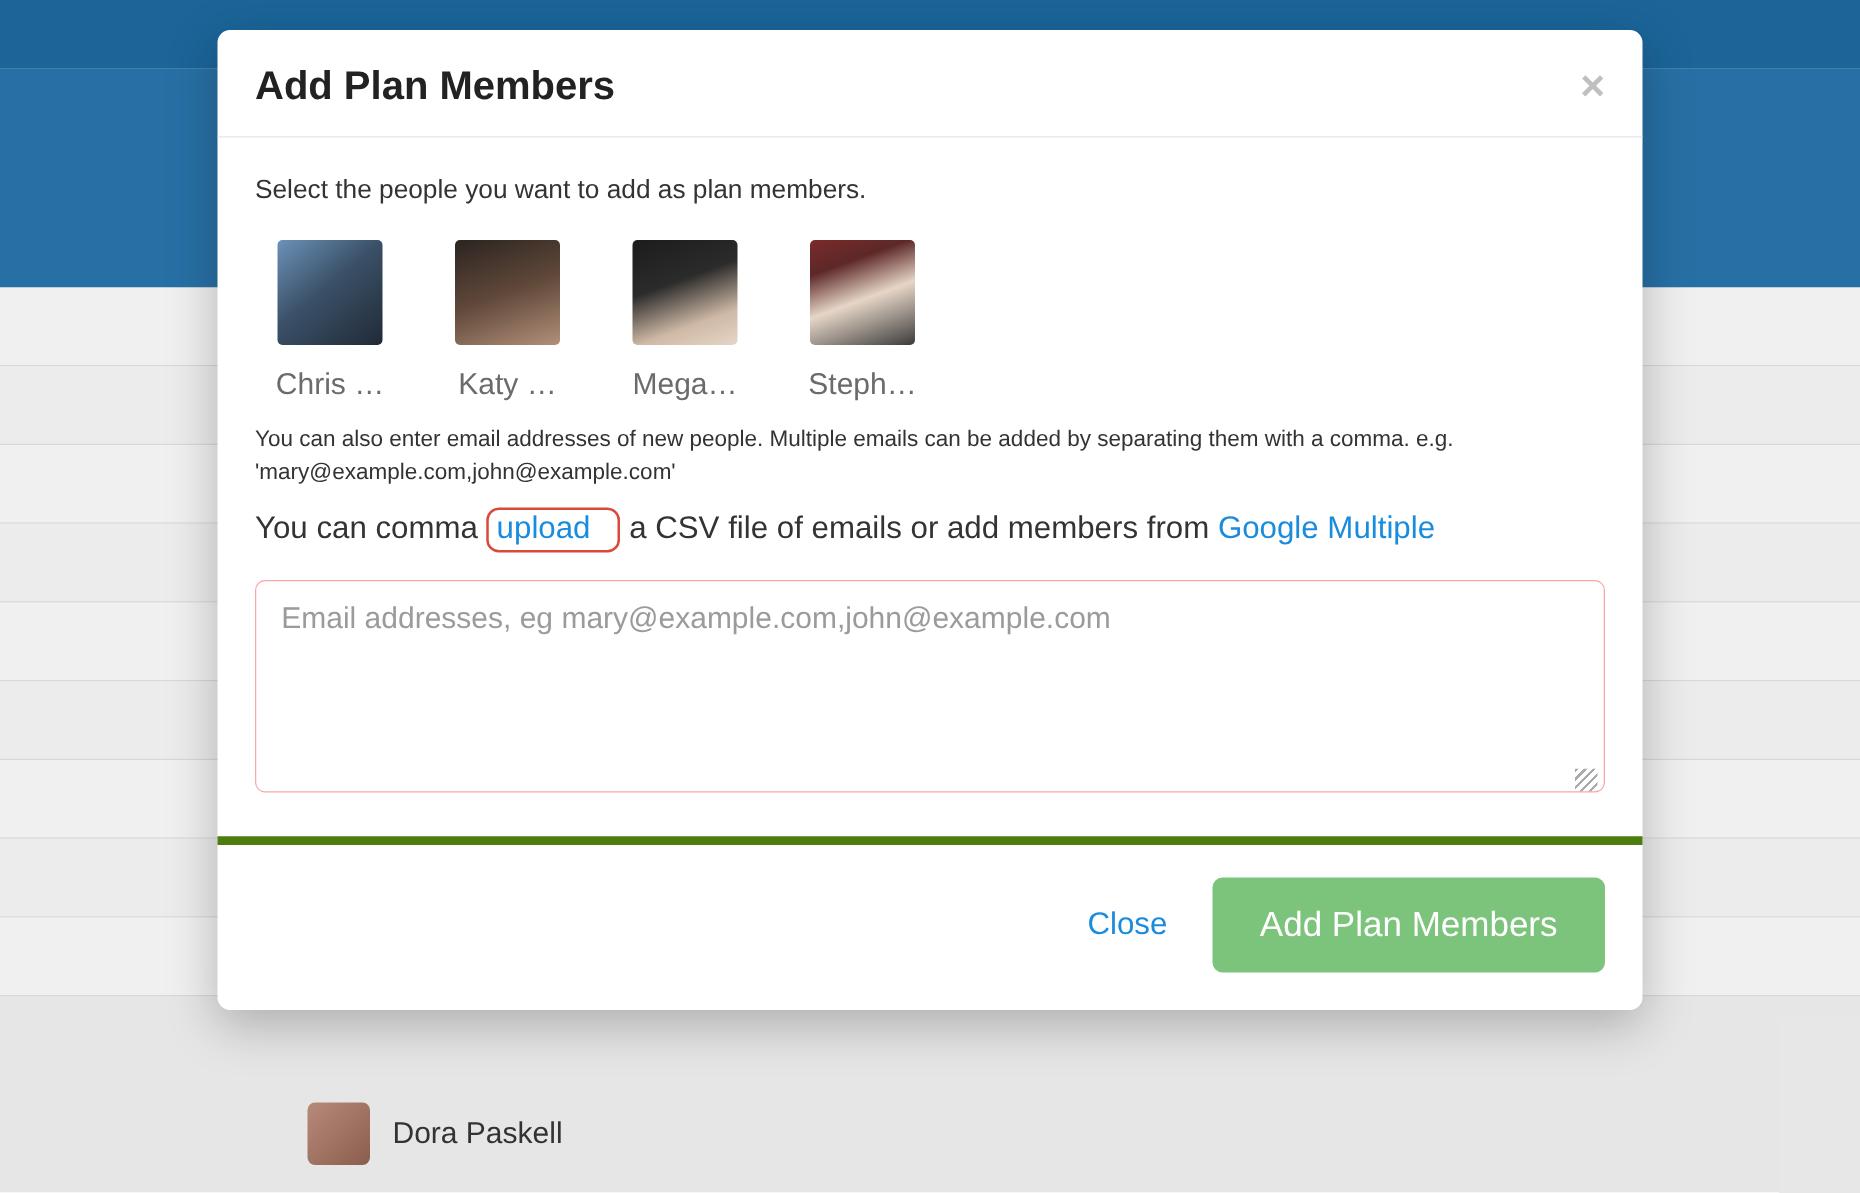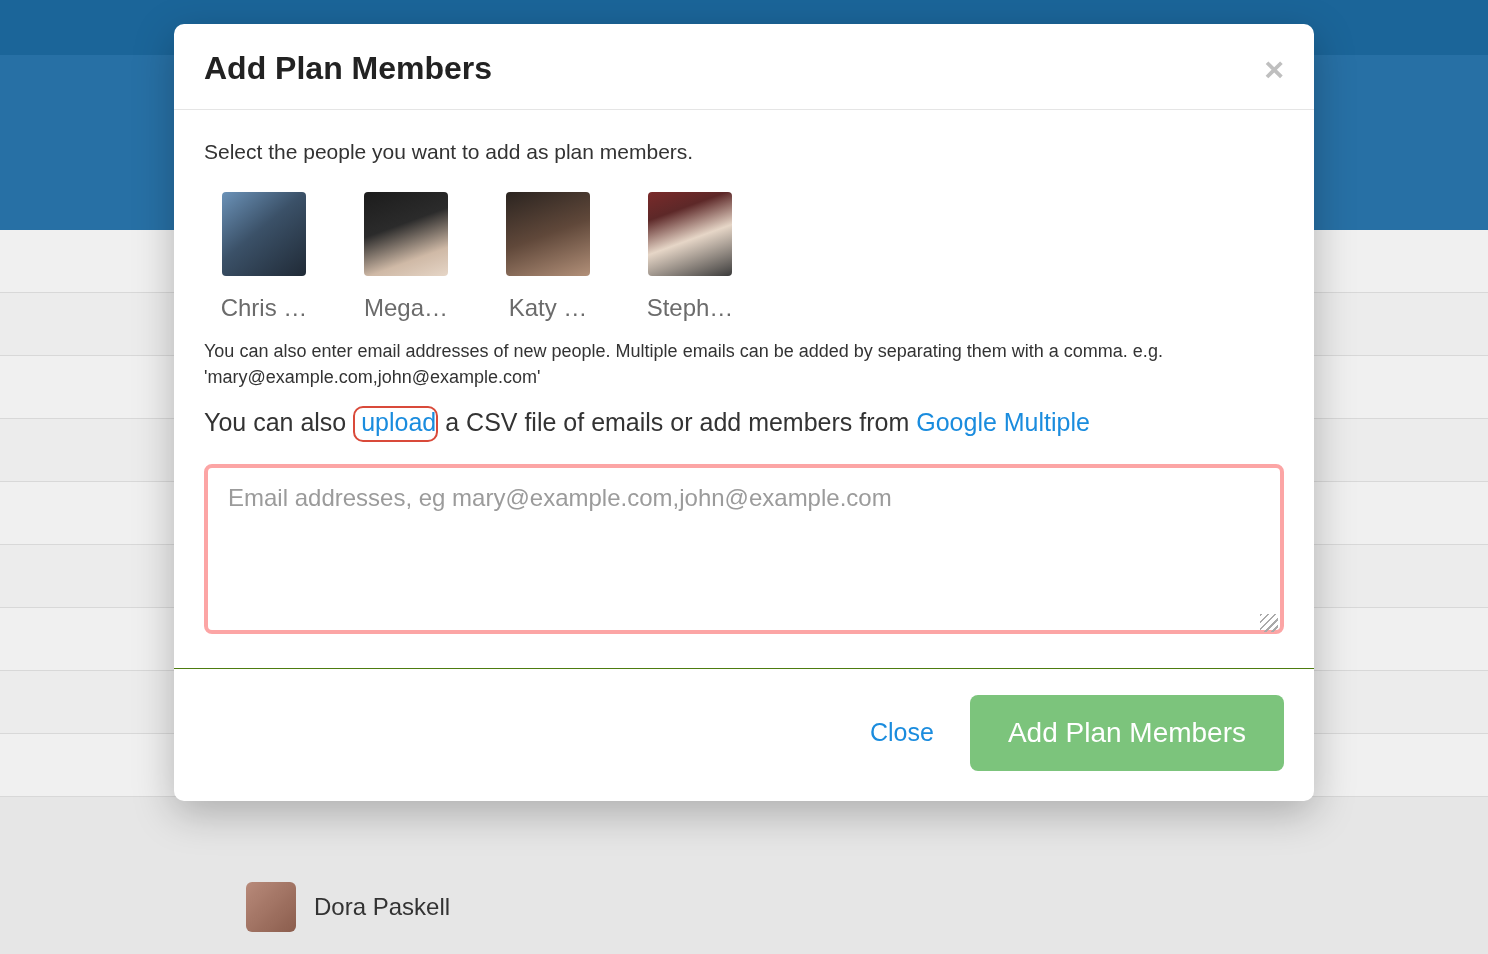--- a/index.html
+++ b/index.html
@@ -132,28 +132,28 @@
       color: #333;
       margin-bottom: 22px;
     }
     .link {
       color: #1a8cde;
       cursor: pointer;
     }
     .upload-highlight {
       border: 2.5px solid #d94a3a;
       border-radius: 10px;
-      padding: 1px 0 3px 6px;
+      padding: 1px 22px 3px 6px;
       display: inline-block;
       line-height: 1.1;
     }
     .email-input {
       width: 100%;
       height: 170px;
-      border: 4px solid #fca5a5;
+      border: 1px solid #fca5a5;
       border-radius: 8px;
       padding: 16px 20px;
       font-size: 24px;
       color: #333;
       font-family: inherit;
       resize: none;
       outline: none;
       background: #fff;
     }
     .email-input::placeholder {
@@ -166,21 +166,21 @@
       content: "";
       position: absolute;
       right: 6px;
       bottom: 6px;
       width: 18px;
       height: 18px;
       background: repeating-linear-gradient(135deg, #aaa 0, #aaa 2px, transparent 2px, transparent 5px);
       pointer-events: none;
     }
     .modal-footer {
-      border-top: 1px solid #4d7c0f;
+      border-top: 7px solid #4d7c0f;
       padding: 26px 30px 30px 30px;
       display: flex;
       justify-content: flex-end;
       align-items: center;
       gap: 36px;
     }
     .btn-close {
       color: #1a8cde;
       font-size: 25px;
       background: none;
@@ -253,37 +253,37 @@
   </div>
   <div class="modal-body">
     <p class="instruction">Select the people you want to add as plan members.</p>
 
     <div class="people-row">
       <div class="person">
         <span class="avatar av1"></span>
         <span class="person-name">Chris …</span>
       </div>
       <div class="person">
+        <span class="avatar av2"></span>
+        <span class="person-name">Katy …</span>
+      </div>
+      <div class="person">
         <span class="avatar av3"></span>
         <span class="person-name">Mega…</span>
       </div>
       <div class="person">
-        <span class="avatar av2"></span>
-        <span class="person-name">Katy …</span>
-      </div>
-      <div class="person">
         <span class="avatar av4"></span>
         <span class="person-name">Steph…</span>
       </div>
     </div>
 
     <p class="desc">You can also enter email addresses of new people. Multiple emails can be added by separating them with a comma. e.g. 'mary@example.com,john@example.com'</p>
 
     <p class="desc2">
-      <span>You can also </span><span class="upload-highlight"><a class="link">upload</a></span><span> a CSV file of emails or add members from </span><a class="link">Google Multiple</a>
+      <span>You can comma </span><span class="upload-highlight"><a class="link">upload</a></span><span> a CSV file of emails or add members from </span><a class="link">Google Multiple</a>
     </p>
 
     <div class="resize-handle">
       <textarea class="email-input" placeholder="Email addresses, eg mary@example.com,john@example.com" style=""></textarea>
     </div>
   </div>
   <div class="modal-footer">
     <button class="btn-close">Close</button>
     <button class="btn-primary">Add Plan Members</button>
   </div>

